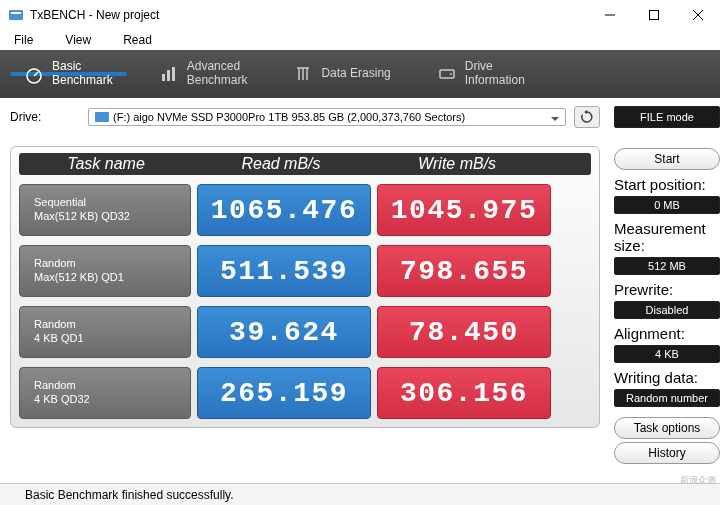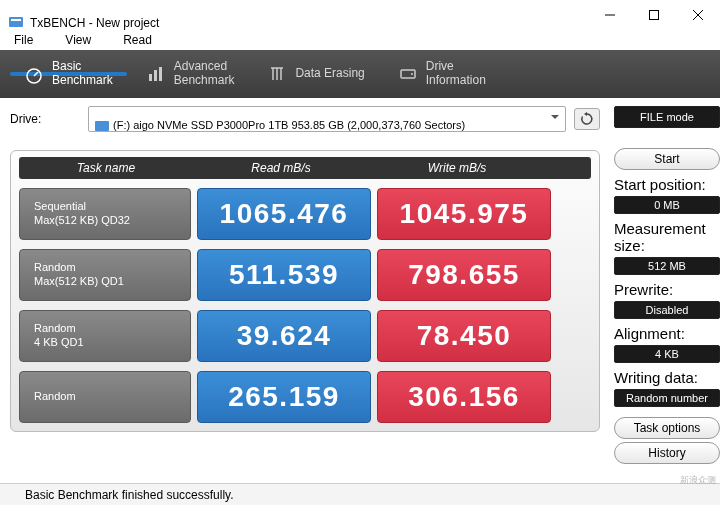--- a/index.html
+++ b/index.html
@@ -1,47 +1,47 @@
 <!DOCTYPE html>
 <html><head>
 <meta charset="utf-8">
 <style>
 *{box-sizing:border-box;margin:0;padding:0;font-family:"Segoe UI",Tahoma,sans-serif}
 body{width:720px;height:505px;background:#fff;overflow:hidden;font-size:12px}
-.titlebar{height:30px;display:flex;align-items:flex-end;padding:0 0 0 8px;background:#fff}
+.titlebar{height:30px;display:flex;align-items:center;padding:0 0 0 8px;background:#fff}
 .titlebar .icon{width:16px;height:16px;margin-right:6px}
 .titlebar .title{font-size:12px;flex:1}
 .winbtns{display:flex;height:100%}
 .winbtn{width:44px;display:flex;align-items:center;justify-content:center;cursor:pointer}
 .winbtn svg{width:10px;height:10px}
 .menubar{height:20px;display:flex;align-items:center;padding:0 6px;gap:16px;font-size:12px}
 .menubar span{padding:2px 8px;cursor:pointer}
-.tabbar{height:48px;background:linear-gradient(#545454,#3c3c3c);display:flex;align-items:stretch;gap:5px;padding:16px 10px}
+.tabbar{height:48px;background:linear-gradient(#545454,#3c3c3c);display:flex;align-items:stretch;gap:18px;padding:16px 10px}
 .tab{display:flex;align-items:center;gap:8px;color:#d8d8d8;padding:0 14px;font-size:12px;cursor:pointer}
 .tab.active{background:#2478c8;border-radius:6px;margin:6px 0;color:#fff}
 .tab .ticon{width:20px;height:20px;display:flex;align-items:center;justify-content:center}
 .tab .tlabel{line-height:1.15}
 .content{display:flex;height:calc(505px - 30px - 20px - 48px - 22px)}
 .left{flex:1;padding:8px 10px 4px 10px;background:#fff}
 .driverow{display:flex;align-items:center;gap:8px;margin-bottom:18px}
 .driverow label{width:70px;font-size:12px}
-.drivesel{flex:1;height:26px;border:1px solid #aaa;border-radius:2px;background:#fff;display:flex;align-items:flex-end;padding:0 18px 0 6px;font-size:11px;position:relative;cursor:pointer}
+.drivesel{flex:1;height:18px;border:1px solid #aaa;border-radius:2px;background:#fff;display:flex;align-items:center;padding:0 18px 0 6px;font-size:11px;position:relative;cursor:pointer}
 .drivesel::after{content:"";position:absolute;right:6px;top:8px;border:4px solid transparent;border-top-color:#555}
 .drivesel .dicon{width:14px;height:10px;margin-right:4px;background:#4a90d9;border-radius:1px}
 .refreshbtn{width:26px;height:22px;border:1px solid #aaa;border-radius:3px;background:#eee;display:flex;align-items:center;justify-content:center;cursor:pointer}
 .panel{background:linear-gradient(#fdfdfd,#e6e6e6);border:1px solid #bbb;border-radius:6px;padding:6px 8px 8px 8px}
-.thead{display:flex;background:#333;color:#fff;font-size:12px;font-style:italic;border-radius:3px;overflow:hidden;height:22px;align-items:center}
+.thead{display:flex;background:#333;color:#fff;font-size:16px;font-style:italic;border-radius:3px;overflow:hidden;height:22px;align-items:center}
 .thead div{text-align:center}
 .cname{width:174px}
 .cread{width:176px}
 .cwrite{width:176px}
 .rows{display:flex;flex-direction:column;gap:9px;margin-top:9px}
 .row{display:flex;gap:6px}
 .namecell{width:172px;height:52px;background:linear-gradient(#8a8a8a,#6b6b6b);border:1px solid #5a5a5a;border-radius:4px;color:#fff;font-size:11px;display:flex;flex-direction:column;justify-content:center;padding-left:14px;line-height:1.25;cursor:pointer}
-.valcell{width:174px;height:52px;border-radius:4px;color:#fff;display:flex;align-items:center;justify-content:center;font-family:Liberation Sans, sans-serif;font-size:28px;font-weight:bold;letter-spacing:1.5px;font-stretch:condensed}
+.valcell{width:174px;height:52px;border-radius:4px;color:#fff;display:flex;align-items:center;justify-content:center;font-family:Liberation Mono, monospace;font-size:28px;font-weight:bold;letter-spacing:1.5px;font-stretch:condensed}
 .valcell.read{background:linear-gradient(#3b8fd6,#2a73be);border:1px solid #1f5a99}
 .valcell.write{background:linear-gradient(#e8465a,#d22f44);border:1px solid #b02234}
 .right{width:110px;padding:8px 0 4px 4px;background:#fff;display:flex;flex-direction:column;gap:3px;font-size:11px}
 .btnwide{height:22px;border:1px solid #999;border-radius:11px;background:linear-gradient(#fff,#e8e8e8);display:flex;align-items:center;justify-content:center;cursor:pointer;font-size:12px}
 .btndark{height:18px;border:1px solid #222;border-radius:2px;background:#1a1a1a;color:#fff;display:flex;align-items:center;justify-content:center;font-size:11px}
 .fieldlabel{font-size:15px;margin-top:3px}
 .statusbar{height:22px;border-top:1px solid #ccc;display:flex;align-items:center;padding:0 25px;font-size:12px;background:#f4f4f4}
 .watermark{position:absolute;right:4px;bottom:20px;color:#999;font-size:9px;text-align:right;line-height:1;opacity:0.7}
 </style>
 </head>
@@ -166,20 +166,21 @@
             <div class="namecell">
               <div>Random</div>
               <div>4 KB QD1</div>
             </div>
             <div class="valcell read">39.624</div>
             <div class="valcell write">78.450</div>
           </div>
           <div class="row">
             <div class="namecell">
               <div>Random</div>
+              <div>4 KB QD32</div>
             </div>
             <div class="valcell read">265.159</div>
             <div class="valcell write">306.156</div>
           </div>
         </div>
     </div>
   </div>
 
   <div class="right">
     <div class="btndark" style="height:22px">FILE mode</div>

